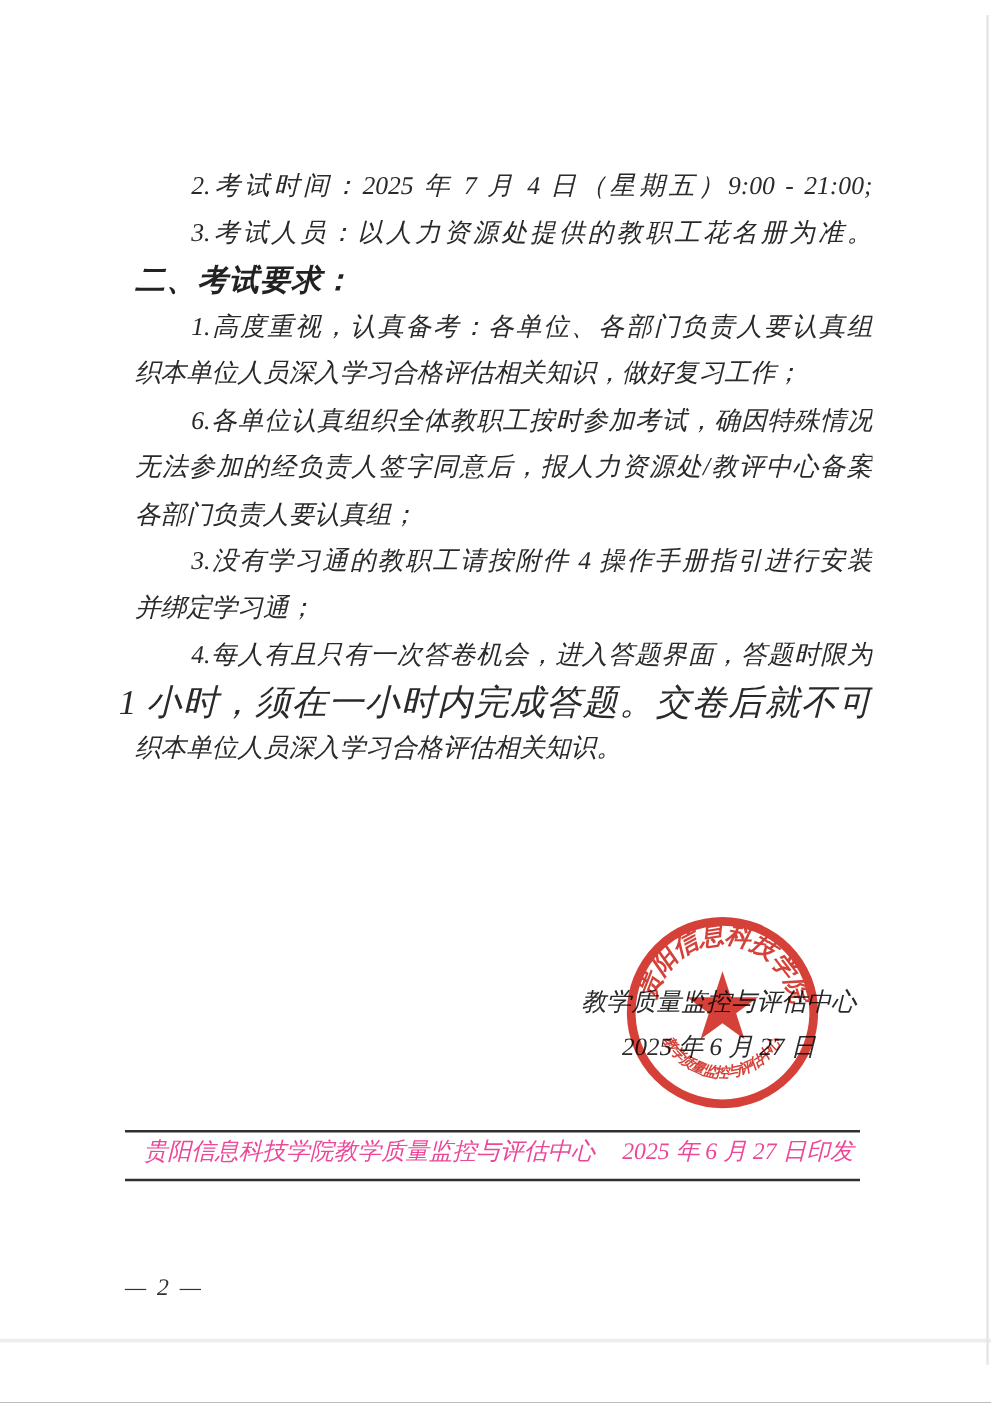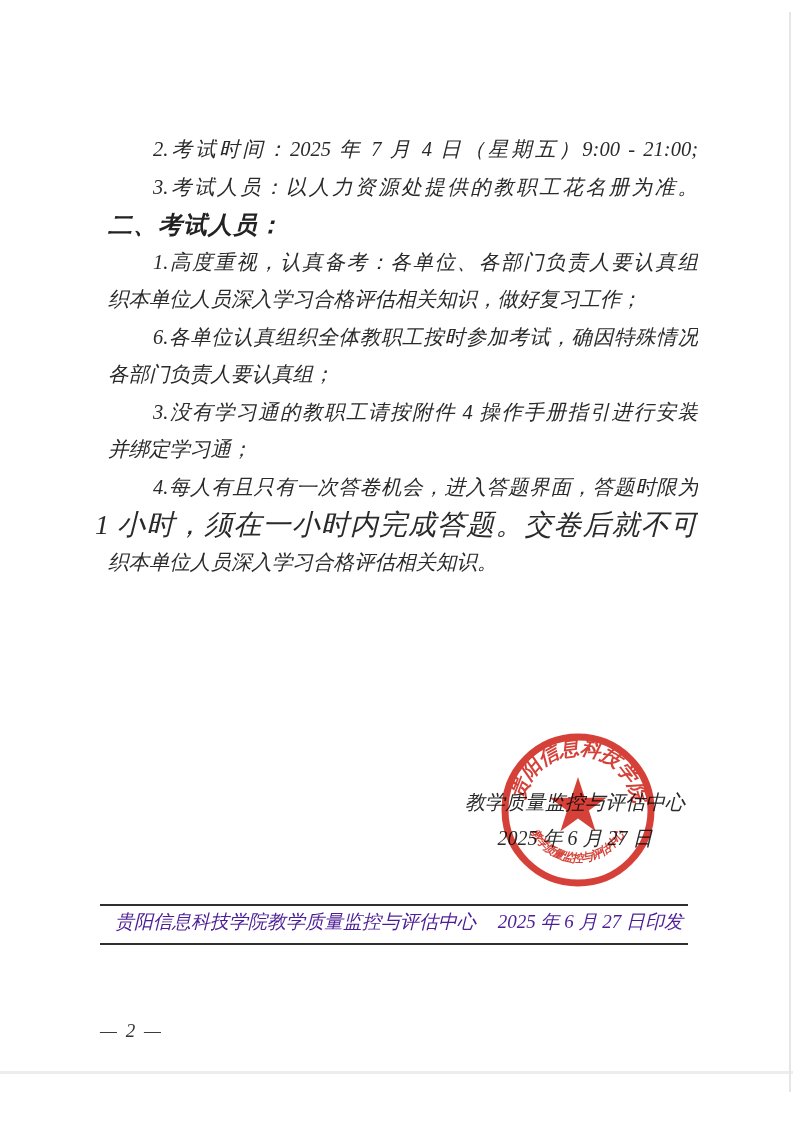--- a/index.html
+++ b/index.html
@@ -41,42 +41,43 @@
     position:absolute;left:496px;top:728px;width:164px;height:164px;
     mix-blend-mode:multiply;opacity:.92;
   }
   
   .rule{position:absolute;left:100px;width:588px;height:2px;background:#2f2f2f;}
   .rule-top{top:904px;}
   .rule-bottom{top:943px;}
   .footer-text{
     position:absolute;left:115px;top:907px;width:568px;
     display:flex;justify-content:space-between;align-items:center;
-    font-size:19px;line-height:30px;color:#4c1d95;
+    font-size:19px;line-height:30px;color:#ec4899;
   }
   .page-number{
     position:absolute;left:100px;top:1020px;
     font-size:19px;color:#333;letter-spacing:2px;
   }
   
   .scan-streak{position:absolute;left:0;top:1071px;width:100%;height:3px;background:#ededed;}
   .scan-edge{position:absolute;right:2px;top:12px;height:1080px;width:2px;background:#e6e6e6;}
 </style>
 </head>
 <body>
 
 <div class="page">
 
   <div class="doc-body">
     <div class="line indent full">2.考试时间：2025 年 7 月 4 日（星期五）9:00 - 21:00;</div>
     <div class="line indent full">3.考试人员：以人力资源处提供的教职工花名册为准。</div>
-    <div class="line heading">二、考试人员：</div>
+    <div class="line heading">二、考试要求：</div>
     <div class="line indent full">1.高度重视，认真备考：各单位、各部门负责人要认真组</div>
     <div class="line">织本单位人员深入学习合格评估相关知识，做好复习工作；</div>
     <div class="line indent full">6.各单位认真组织全体教职工按时参加考试，确因特殊情况</div>
+    <div class="line full">无法参加的经负责人签字同意后，报人力资源处/教评中心备案</div>
     <div class="line">各部门负责人要认真组；</div>
     <div class="line indent full">3.没有学习通的教职工请按附件 4 操作手册指引进行安装</div>
     <div class="line">并绑定学习通；</div>
     <div class="line indent full">4.每人有且只有一次答卷机会，进入答题界面，答题时限为</div>
     <div class="line full wide">1 小时，须在一小时内完成答题。交卷后就不可以再次登录作答，</div>
     <div class="line">织本单位人员深入学习合格评估相关知识。</div>
   </div>
 
 
   <div class="sign-block">

